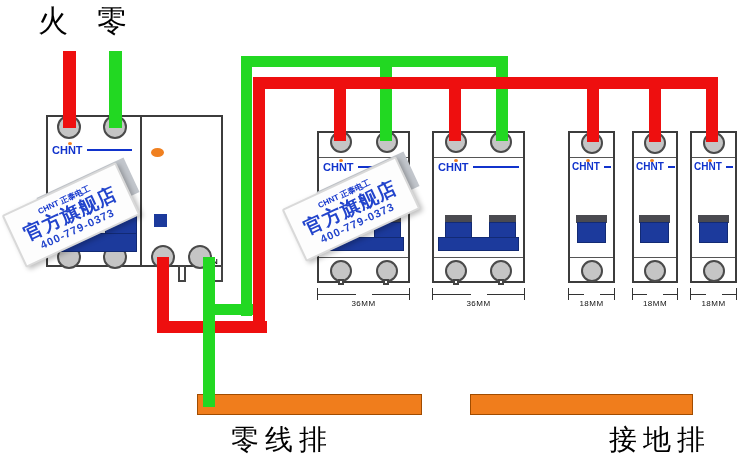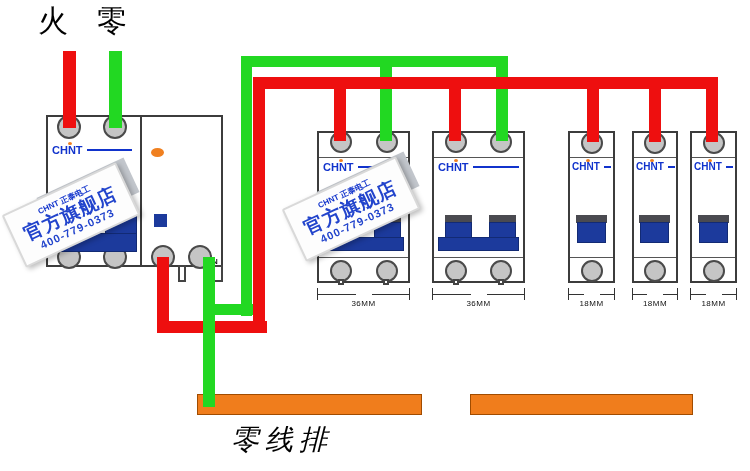--- a/index.html
+++ b/index.html
@@ -200,21 +200,22 @@
     <span class="dline"></span>
     <span class="dlabel">18MM</span>
   </div>
   <div class="dim" style="left:690px;top:288px;width:47px;">
     <span class="dline"></span>
     <span class="dlabel">18MM</span>
   </div>
 
   <div class="busbar" style="left:197px;top:394px;width:225px;height:21px;"></div>
   <div class="busbar" style="left:470px;top:394px;width:223px;height:21px;"></div>
-  <div class="cjk bar" style="left:222px;top:421px;width:120px;font-style:italic;">零线排</div>
+  <div class="cjk bar" style="left:222px;top:421px;width:120px;">零线排</div>
+  <div class="cjk bar" style="left:600px;top:421px;width:120px;">接地排</div>
 
   <div class="wire red" style="left:157px;top:257px;width:12px;height:76px;"></div>
   <div class="wire red" style="left:157px;top:321px;width:110px;height:12px;"></div>
 
   <div class="wire green" style="left:109px;top:51px;width:13px;height:77px;"></div>
   <div class="wire green" style="left:203px;top:257px;width:12px;height:150px;"></div>
   <div class="wire green" style="left:203px;top:304px;width:50px;height:11px;"></div>
   <div class="wire green" style="left:241px;top:56px;width:11px;height:260px;"></div>
   <div class="wire green" style="left:241px;top:56px;width:267px;height:11px;"></div>
   <div class="wire green" style="left:380px;top:56px;width:12px;height:85px;"></div>

